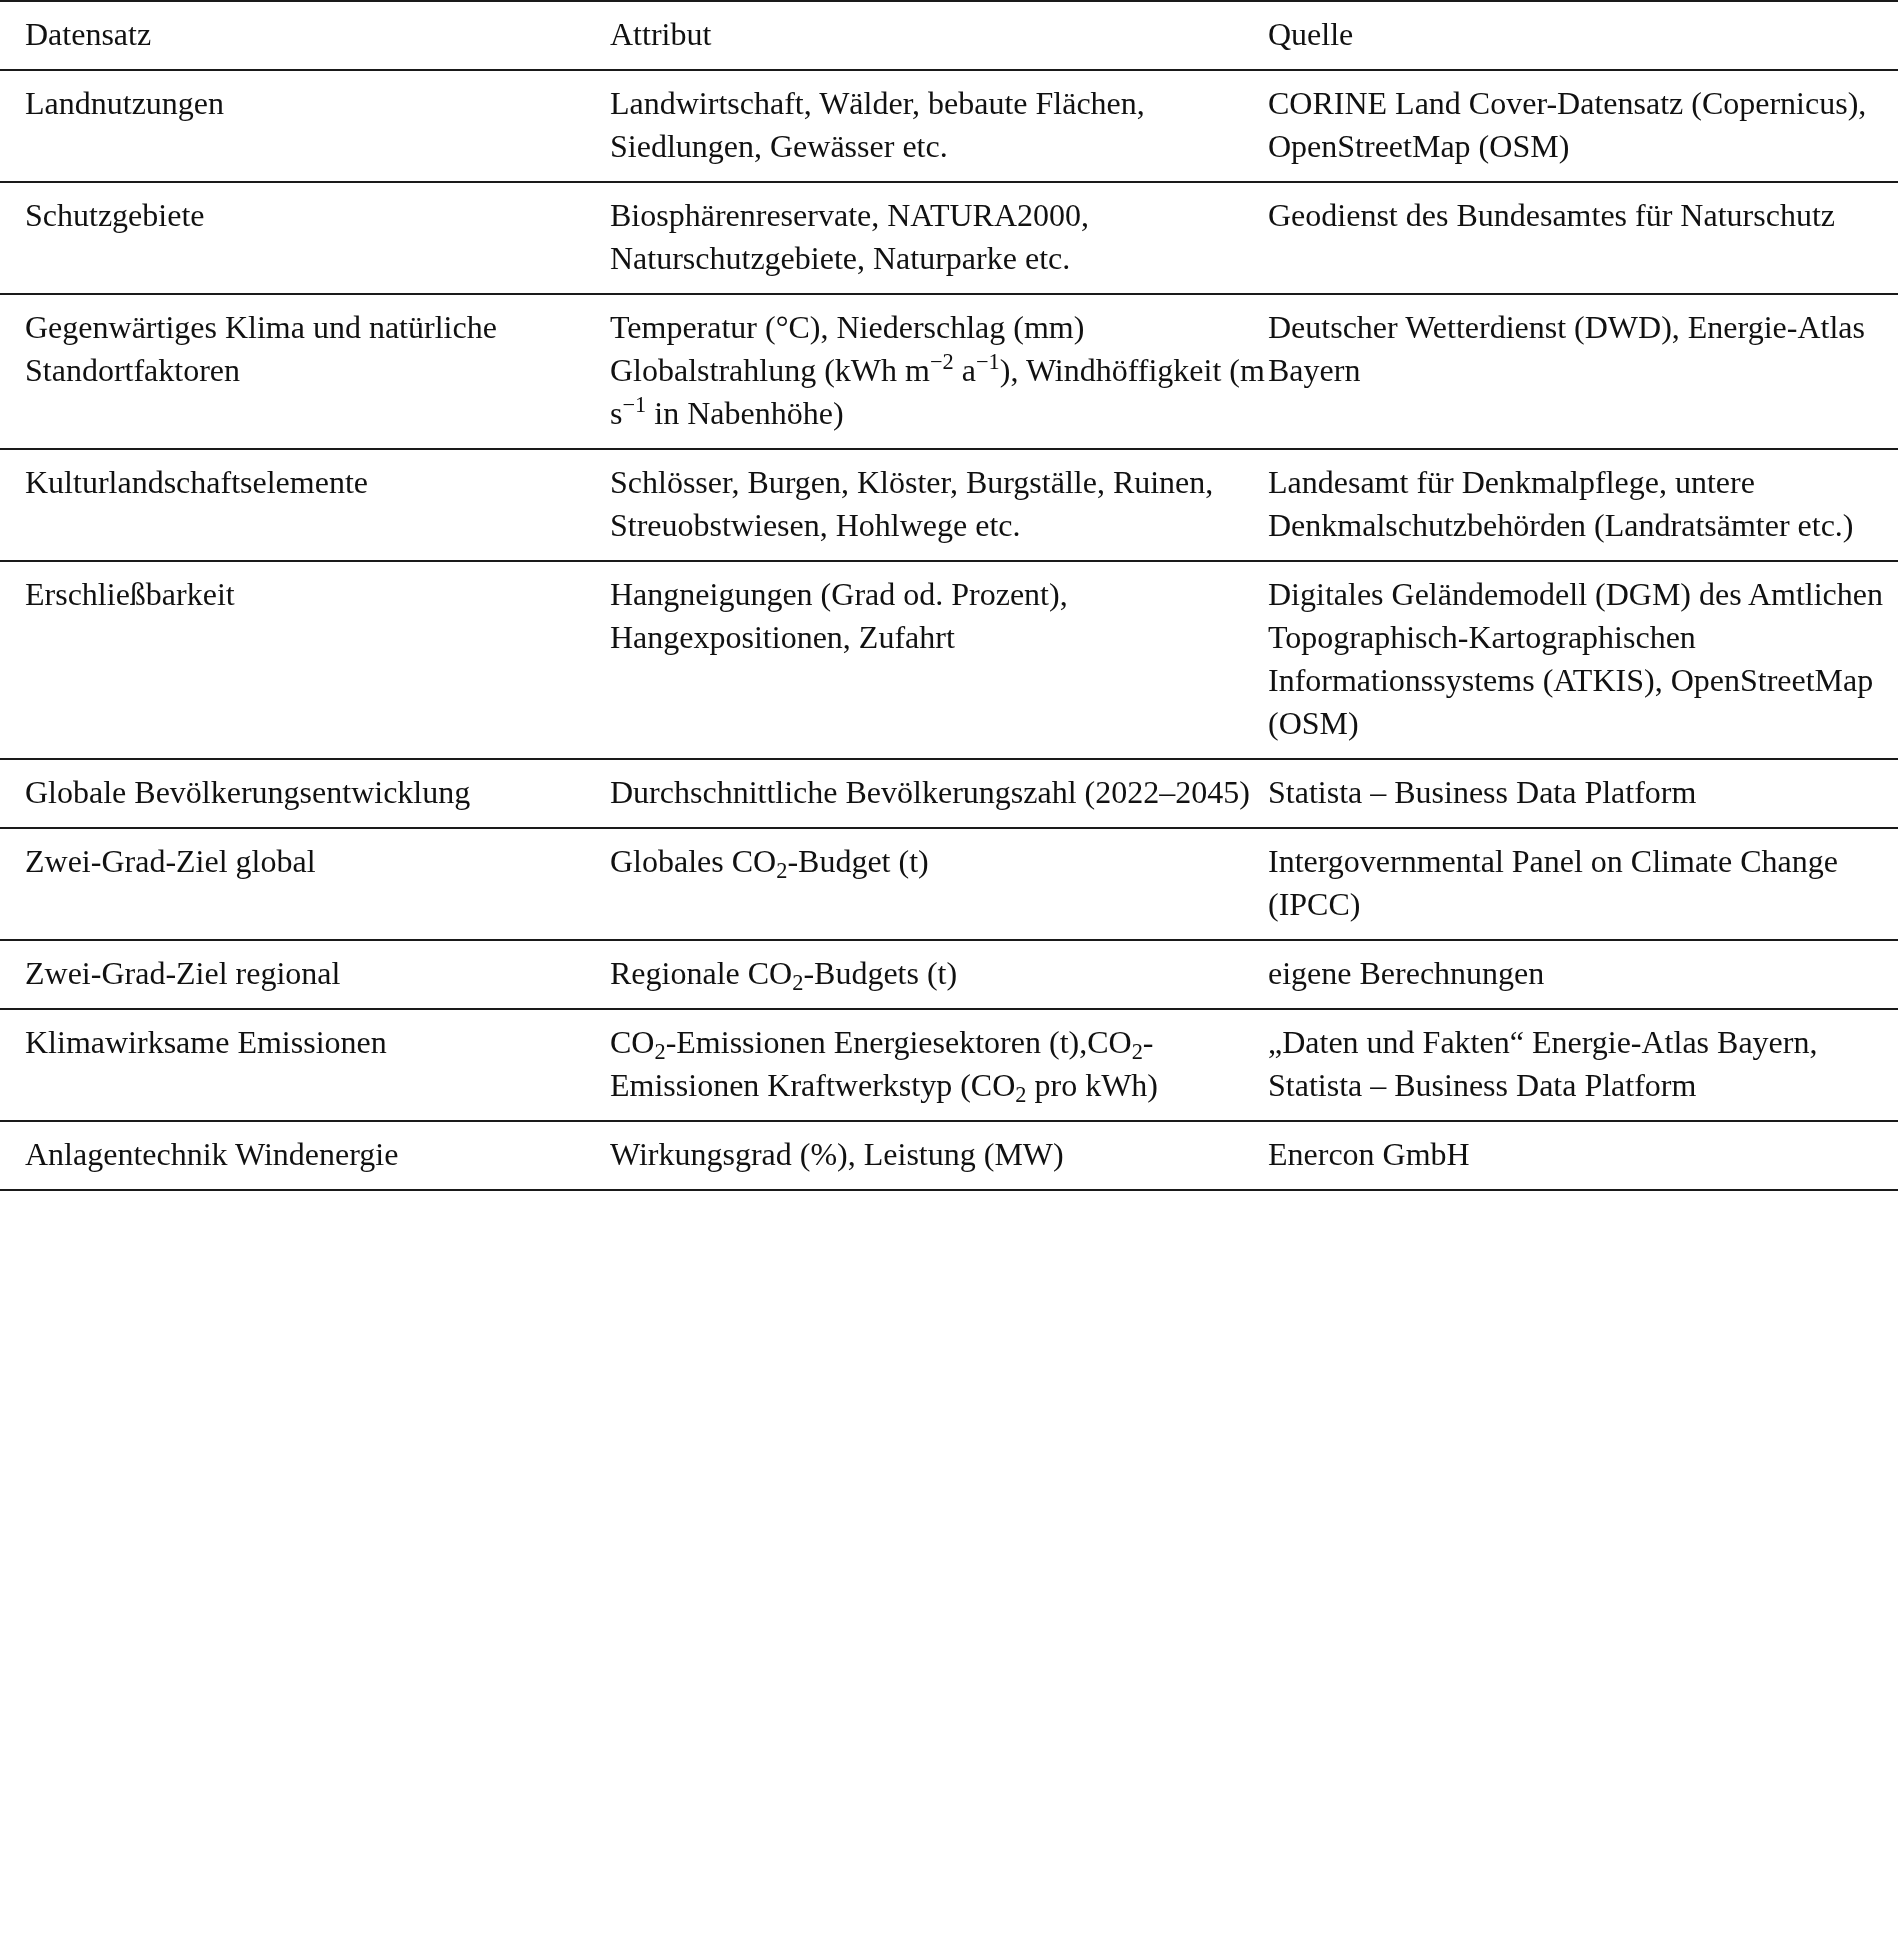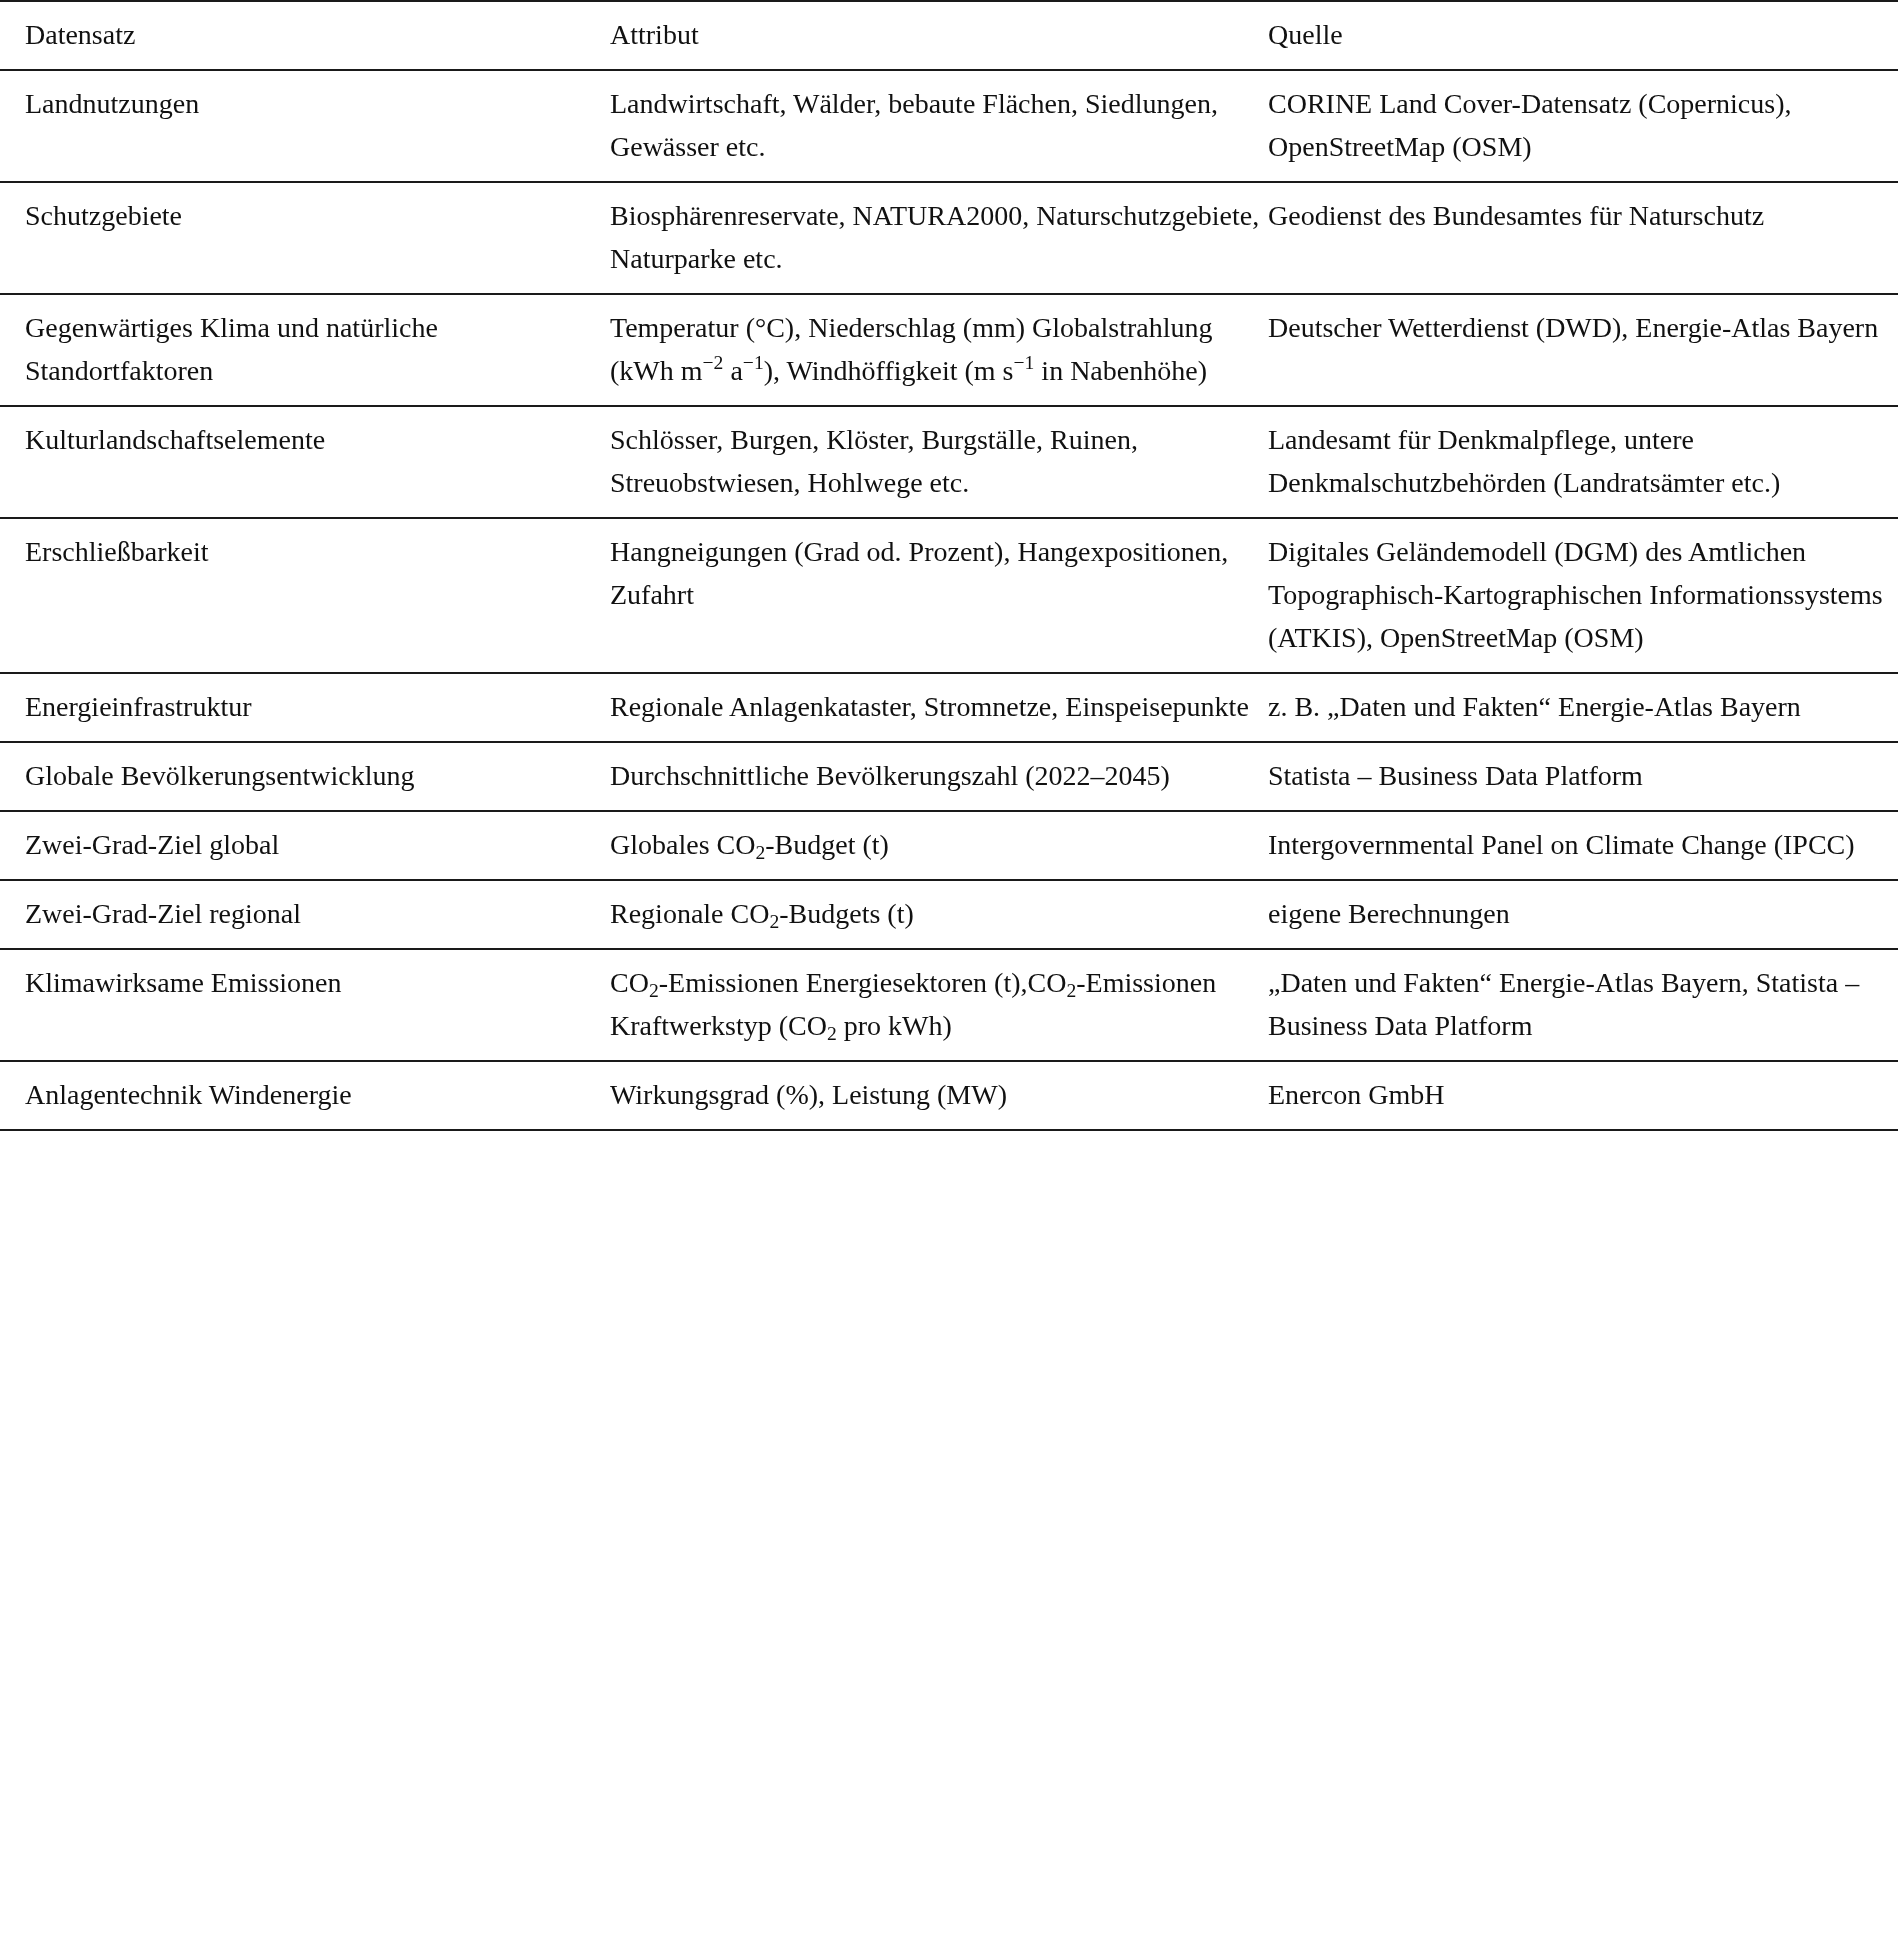--- a/index.html
+++ b/index.html
@@ -4,21 +4,21 @@
 <style>
   html, body { margin: 0; padding: 0; background: #ffffff; }
   body {
     width: 1898px; height: 1947px; overflow: hidden;
     font-family: "Liberation Serif", "DejaVu Serif", serif;
     color: #111111;
   }
   table {
     width: 1898px;
     border-collapse: collapse;
-    font-size: 28px;
+    font-size: 32px;
     line-height: 43px;
   }
   th, td {
     text-align: left; vertical-align: top;
     font-weight: normal;
     padding: 11px 0 13px 0;
     border-bottom: 2.8px solid #1a1a1a;
   }
   thead th { border-top: 2.8px solid #1a1a1a; }
   .c1 { width: 585px; padding-left: 25px; }
@@ -58,25 +58,20 @@
       <td class="c1">Kulturlandschaftselemente</td>
       <td class="c2">Schlösser, Burgen, Klöster, Burgställe, Ruinen, Streuobstwiesen, Hohlwege etc.</td>
       <td class="c3">Landesamt für Denkmalpflege, untere Denkmalschutzbehörden (Landratsämter etc.)</td>
     </tr>
     <tr>
       <td class="c1">Erschließbarkeit</td>
       <td class="c2">Hangneigungen (Grad od. Prozent), Hangexpositionen, Zufahrt</td>
       <td class="c3">Digitales Geländemodell (DGM) des Amtlichen Topographisch-Kartographischen Informationssystems (ATKIS), OpenStreetMap (OSM)</td>
     </tr>
     <tr>
-      <td class="c1">Energieinfrastruktur</td>
-      <td class="c2">Regionale Anlagenkataster, Stromnetze, Einspeisepunkte</td>
-      <td class="c3">z. B. „Daten und Fakten“ Energie-Atlas Bayern</td>
-    </tr>
-    <tr>
       <td class="c1">Globale Bevölkerungsentwicklung</td>
       <td class="c2">Durchschnittliche Bevölkerungszahl (2022–2045)</td>
       <td class="c3">Statista – Business Data Platform</td>
     </tr>
     <tr>
       <td class="c1">Zwei-Grad-Ziel global</td>
       <td class="c2"><span>Globales CO</span><sub>2</sub><span>-Budget (t)</span></td>
       <td class="c3">Intergovernmental Panel on Climate Change (IPCC)</td>
     </tr>
     <tr>

